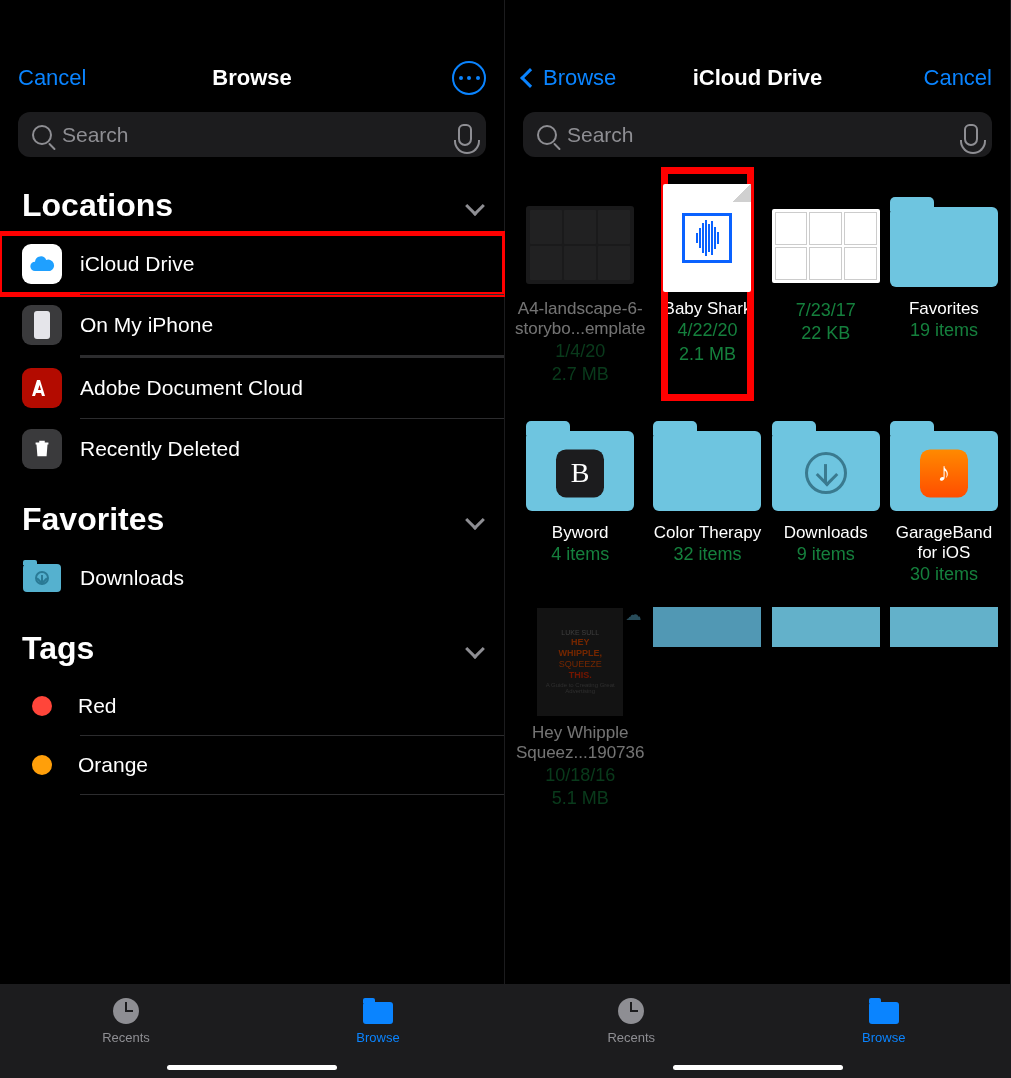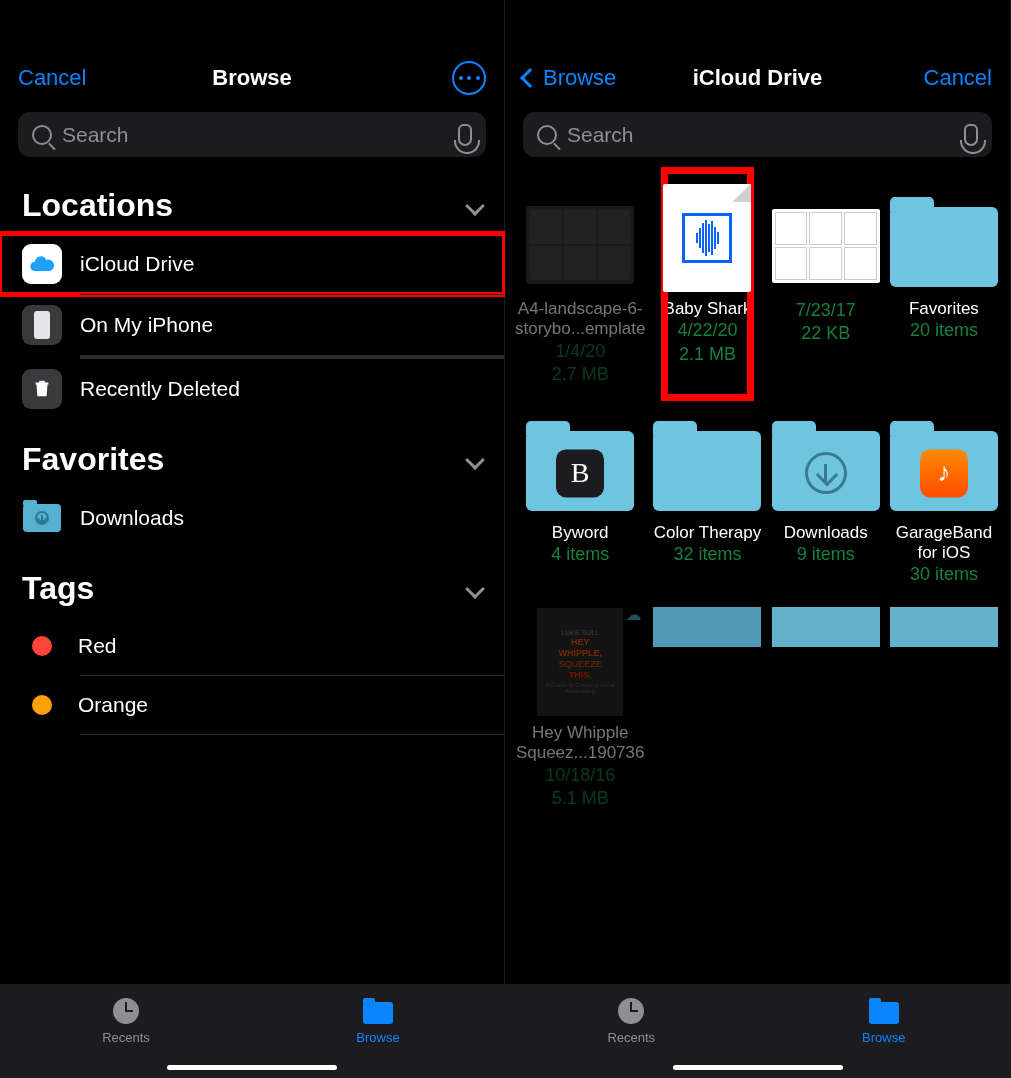--- a/index.html
+++ b/index.html
@@ -197,20 +197,28 @@
   <div class="row-divider"></div>
   <div class="row">
     <div class="row-icon icon-iphone">
         <div class="phn"></div>
       </div>
     <span class="label">On My iPhone</span>
   </div>
   <div class="row-divider"></div>
   <div class="row-divider"></div>
   <div class="row-divider"></div>
+  <div class="row">
+    <div class="row-icon icon-adobe">
+      <svg viewBox="0 0 24 24" width="24" height="24">
+          <path fill="#fff" d="M7 4h3l5 16h-3l-1-3h-5l-1 3H2zm1 10h3l-1.5-5z"></path>
+        </svg>
+    </div>
+    <span class="label">Adobe Document Cloud</span>
+  </div>
   <div class="row-divider"></div>
   <div class="row">
     <div class="row-icon icon-trash">
       <svg viewBox="0 0 24 24" width="22" height="22">
           <path fill="#fff" d="M6 7h12l-1 13H7zM5 5h14v2H5zm4-2h6v2H9z"></path>
         </svg>
     </div>
     <span class="label">Recently Deleted</span>
   </div>
 
@@ -336,21 +344,21 @@
           </div>
         <div class="tile-meta">7/23/17</div>
         <div class="tile-meta">22 KB</div>
       </div>
 
       <div class="tile">
         <div class="thumb folder">
             <div class="folder-shape"></div>
           </div>
         <div class="tile-name">Favorites</div>
-        <div class="tile-meta">20 items</div>
+        <div class="tile-meta">19 items</div>
       </div>
 
       <div class="tile">
         <div class="thumb folder">
             <div class="folder-shape">
               <div class="folder-inner byword-badge">B</div>
             </div>
           </div>
         <div class="tile-name">Byword</div>
         <div class="tile-meta">4 items</div>

